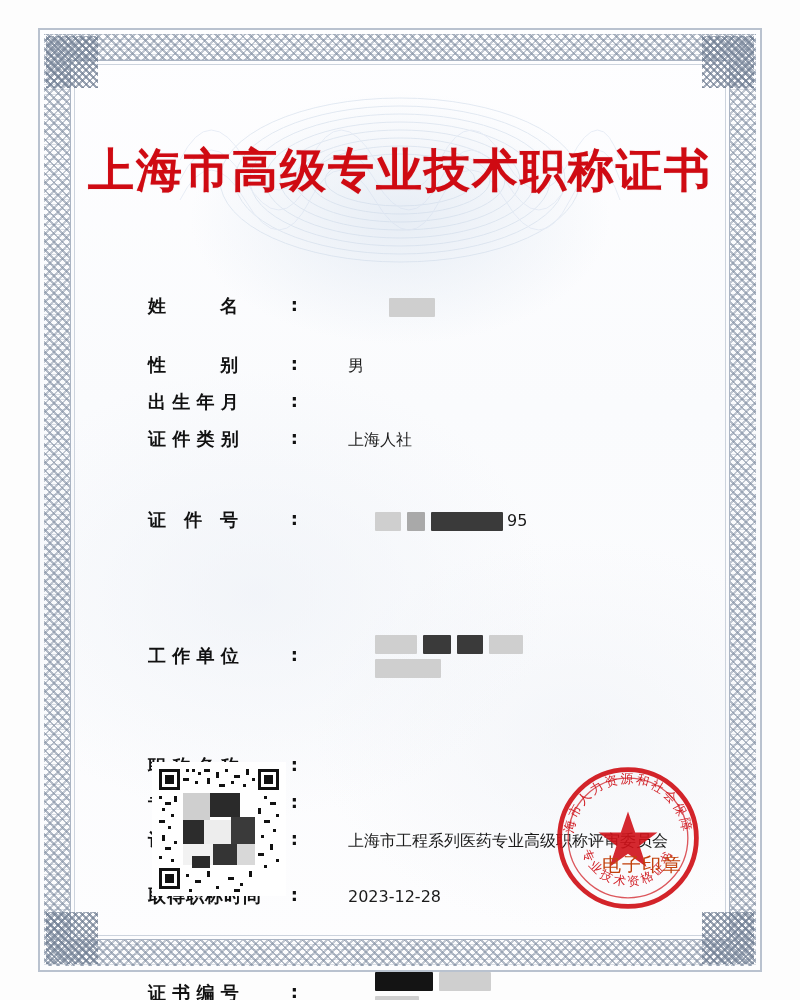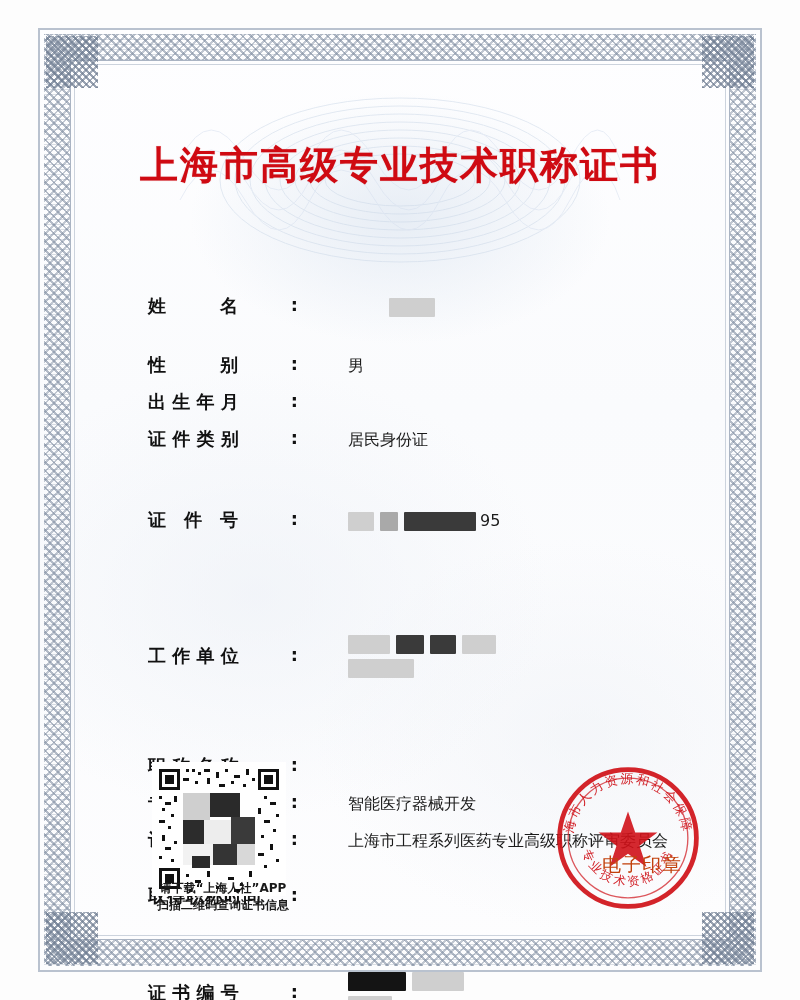--- a/index.html
+++ b/index.html
@@ -97,21 +97,21 @@
     width: 500px; height: 200px;
     opacity: 0.5;
   }
 
   .title {
     position: absolute;
     left: 0; right: 0;
     top: 140px;
     text-align: center;
     font-family: "DejaVu Sans", "Liberation Sans", sans-serif;
-    font-size: 38px;
+    font-size: 46px;
     font-weight: bold;
     letter-spacing: 2px;
     color: #cf0a12;
     text-shadow: 0 0 1px rgba(190,0,10,0.4);
   }
 
   .fields {
     position: absolute;
     left: 148px;
     top: 272px;
@@ -161,21 +161,21 @@
     display: inline-block;
     vertical-align: middle;
     height: 19px;
     border-radius: 1px;
   }
   .redact.g-light { background: #cfcfcf; }
   .redact.g-mid   { background: #a9a9a9; }
   .redact.g-dark  { background: #3a3a3a; }
   .redact.g-black { background: #141414; }
 
-  .redact-row { display: flex; align-items: center; gap: 6px; flex-wrap: wrap; }
+  .redact-row { display: flex; align-items: center; gap: 6px; flex-wrap: wrap; margin-left: 27px; }
   .redact-row .tail {
     font-family: "DejaVu Sans", "Liberation Sans", sans-serif;
     font-size: 16px;
     color: #1b1b1b;
     margin-left: -2px;
   }
 
   .work-unit-blocks { display: flex; flex-direction: column; gap: 5px; }
 
   
@@ -283,21 +283,21 @@
         <span>出 生 年 月</span>
           <span class="colon">:</span>
       </div>
     </div>
 
     <div class="row">
       <div class="label">
         <span>证 件 类 别</span>
           <span class="colon">:</span>
       </div>
-      <div class="value serif">居民身份证</div>
+      <div class="value serif">上海人社</div>
     </div>
 
     <div class="row">
       <div class="label">
         <span>证　件　号</span>
           <span class="colon">:</span>
       </div>
       <div class="value">
         <span class="redact-row">
           <span class="redact g-light" style="width:26px;"></span>
@@ -333,36 +333,36 @@
         <span>职 称 名 称</span>
           <span class="colon">:</span>
       </div>
     </div>
 
     <div class="row">
       <div class="label">
         <span>专 业 名 称</span>
           <span class="colon">:</span>
       </div>
-      <div class="value serif">智能医疗器械开发</div>
     </div>
 
     <div class="row">
       <div class="label">
         <span>评 审 机 构</span>
           <span class="colon">:</span>
       </div>
       <div class="value serif" style="max-width:330px;">上海市工程系列医药专业高级职称评审委员会</div>
     </div>
 
     <div class="row group-gap">
       <div class="label tight">
         <span style="letter-spacing:1px;">取得职称时间</span>
           <span class="colon">:</span>
       </div>
+      <div class="value">2023-12-28</div>
     </div>
 
     <div class="row" style="margin-top:18px;">
       <div class="label">
         <span>证 书 编 号</span>
           <span class="colon">:</span>
       </div>
       <div class="value">
         <div class="work-unit-blocks">
           <span class="redact-row">
@@ -456,24 +456,20 @@
         <rect x="16" y="18" width="9" height="8" fill="#ededed"></rect>
         <rect x="25" y="17" width="8" height="9" fill="#3a3a3a"></rect>
         <rect x="9" y="26" width="10" height="7" fill="#f2f2f2"></rect>
         <rect x="19" y="26" width="8" height="7" fill="#343434"></rect>
         <rect x="27" y="26" width="6" height="7" fill="#d8d8d8"></rect>
         <rect x="12" y="30" width="6" height="4" fill="#2a2a2a"></rect>
       </g>
     </svg>
   </div>
 
-  <div class="qr-caption">
-    <div>请下载“上海人社”APP</div>
-    <div>扫描二维码查询证书信息</div>
-  </div>
 
   <svg class="seal" viewBox="0 0 160 160">
     <defs>
       <path id="sealTopArc" d="M 22,80 A 58,58 0 0 1 138,80"></path>
       <path id="sealBottomArc" d="M 30,80 A 50,50 0 0 0 130,80"></path>
     </defs>
     <circle cx="80" cy="80" r="72" fill="none" stroke="#cf1118" stroke-width="5" opacity="0.92"></circle>
     <circle cx="80" cy="80" r="63" fill="none" stroke="#cf1118" stroke-width="1.4" opacity="0.7"></circle>
 
     <polygon points="80,52 87.6,74.3 111,74.3 92.1,88.1 99.4,110.5 80,96.7 60.6,110.5 67.9,88.1 49,74.3 72.4,74.3" fill="#cf1118" opacity="0.9"></polygon>

